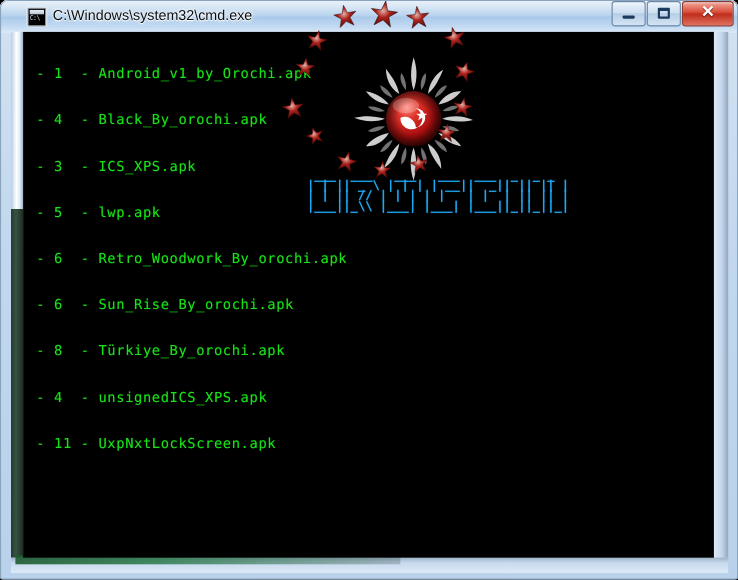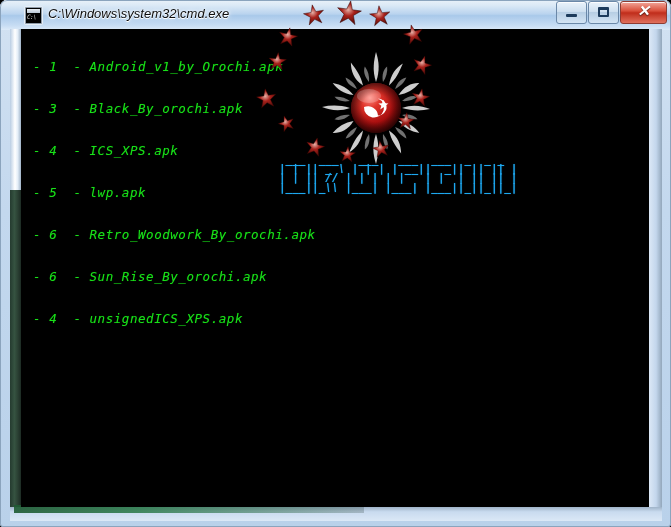--- a/index.html
+++ b/index.html
@@ -9,21 +9,20 @@
   }
   #app{position:relative;width:671px;height:527px;overflow:hidden;}
 
   
   .window{
     position:absolute;left:0;top:0;width:671px;height:527px;
     box-sizing:border-box;
     background:linear-gradient(180deg,#d3e2f2 0%,#c3d8ee 40%,#b9d1ea 100%);
     border-radius:7px 7px 3px 3px;
     overflow:hidden;
-    font-style:italic;
   }
   .frame-gloss{
     position:absolute;left:0;top:0;width:671px;height:30px;
     background:linear-gradient(180deg,
       #e9f1f9 0%, #dbe9f6 18%, #b9d3ee 47%, #a9c9ea 52%, #c6dcf3 84%, #dceaf8 100%);
     pointer-events:none;
   }
   .frame-topline{
     position:absolute;left:0;top:0;width:671px;height:1px;background:#f4f9fd;
   }
@@ -181,26 +180,28 @@
     <div class="bevel-left-dark"></div>
     <div class="bevel-right"></div>
     <div class="bevel-bottom"></div>
     <div class="bevel-bottom-green"></div>
 
     <div class="console">
       <div class="console-inner">
 
         <div class="term">
           <div class="row">- 1  - Android_v1_by_Orochi.apk</div>
-          <div class="row">- 3  - Black_By_orochi.apk</div>
-          <div class="row">- 4  - ICS_XPS.apk</div>
+          <div class="row">- 4  - Black_By_orochi.apk</div>
+          <div class="row">- 3  - ICS_XPS.apk</div>
           <div class="row">- 5  - lwp.apk</div>
           <div class="row">- 6  - Retro_Woodwork_By_orochi.apk</div>
           <div class="row">- 6  - Sun_Rise_By_orochi.apk</div>
+          <div class="row">- 8  - Türkiye_By_orochi.apk</div>
           <div class="row">- 4  - unsignedICS_XPS.apk</div>
+          <div class="row">- 11 - UxpNxtLockScreen.apk</div>
           <div class="row"></div>
           
           
         </div>
 
         <div class="ascii-art"> ___  ___   ___   ___  ___  _  _ _ 
 | | || _ \ | | | | __||  _|| || || |
 | | || // | | | | |   | |  | || || |
 |___||_\\ |___| |___| |___||_||_||_|</div>
 

